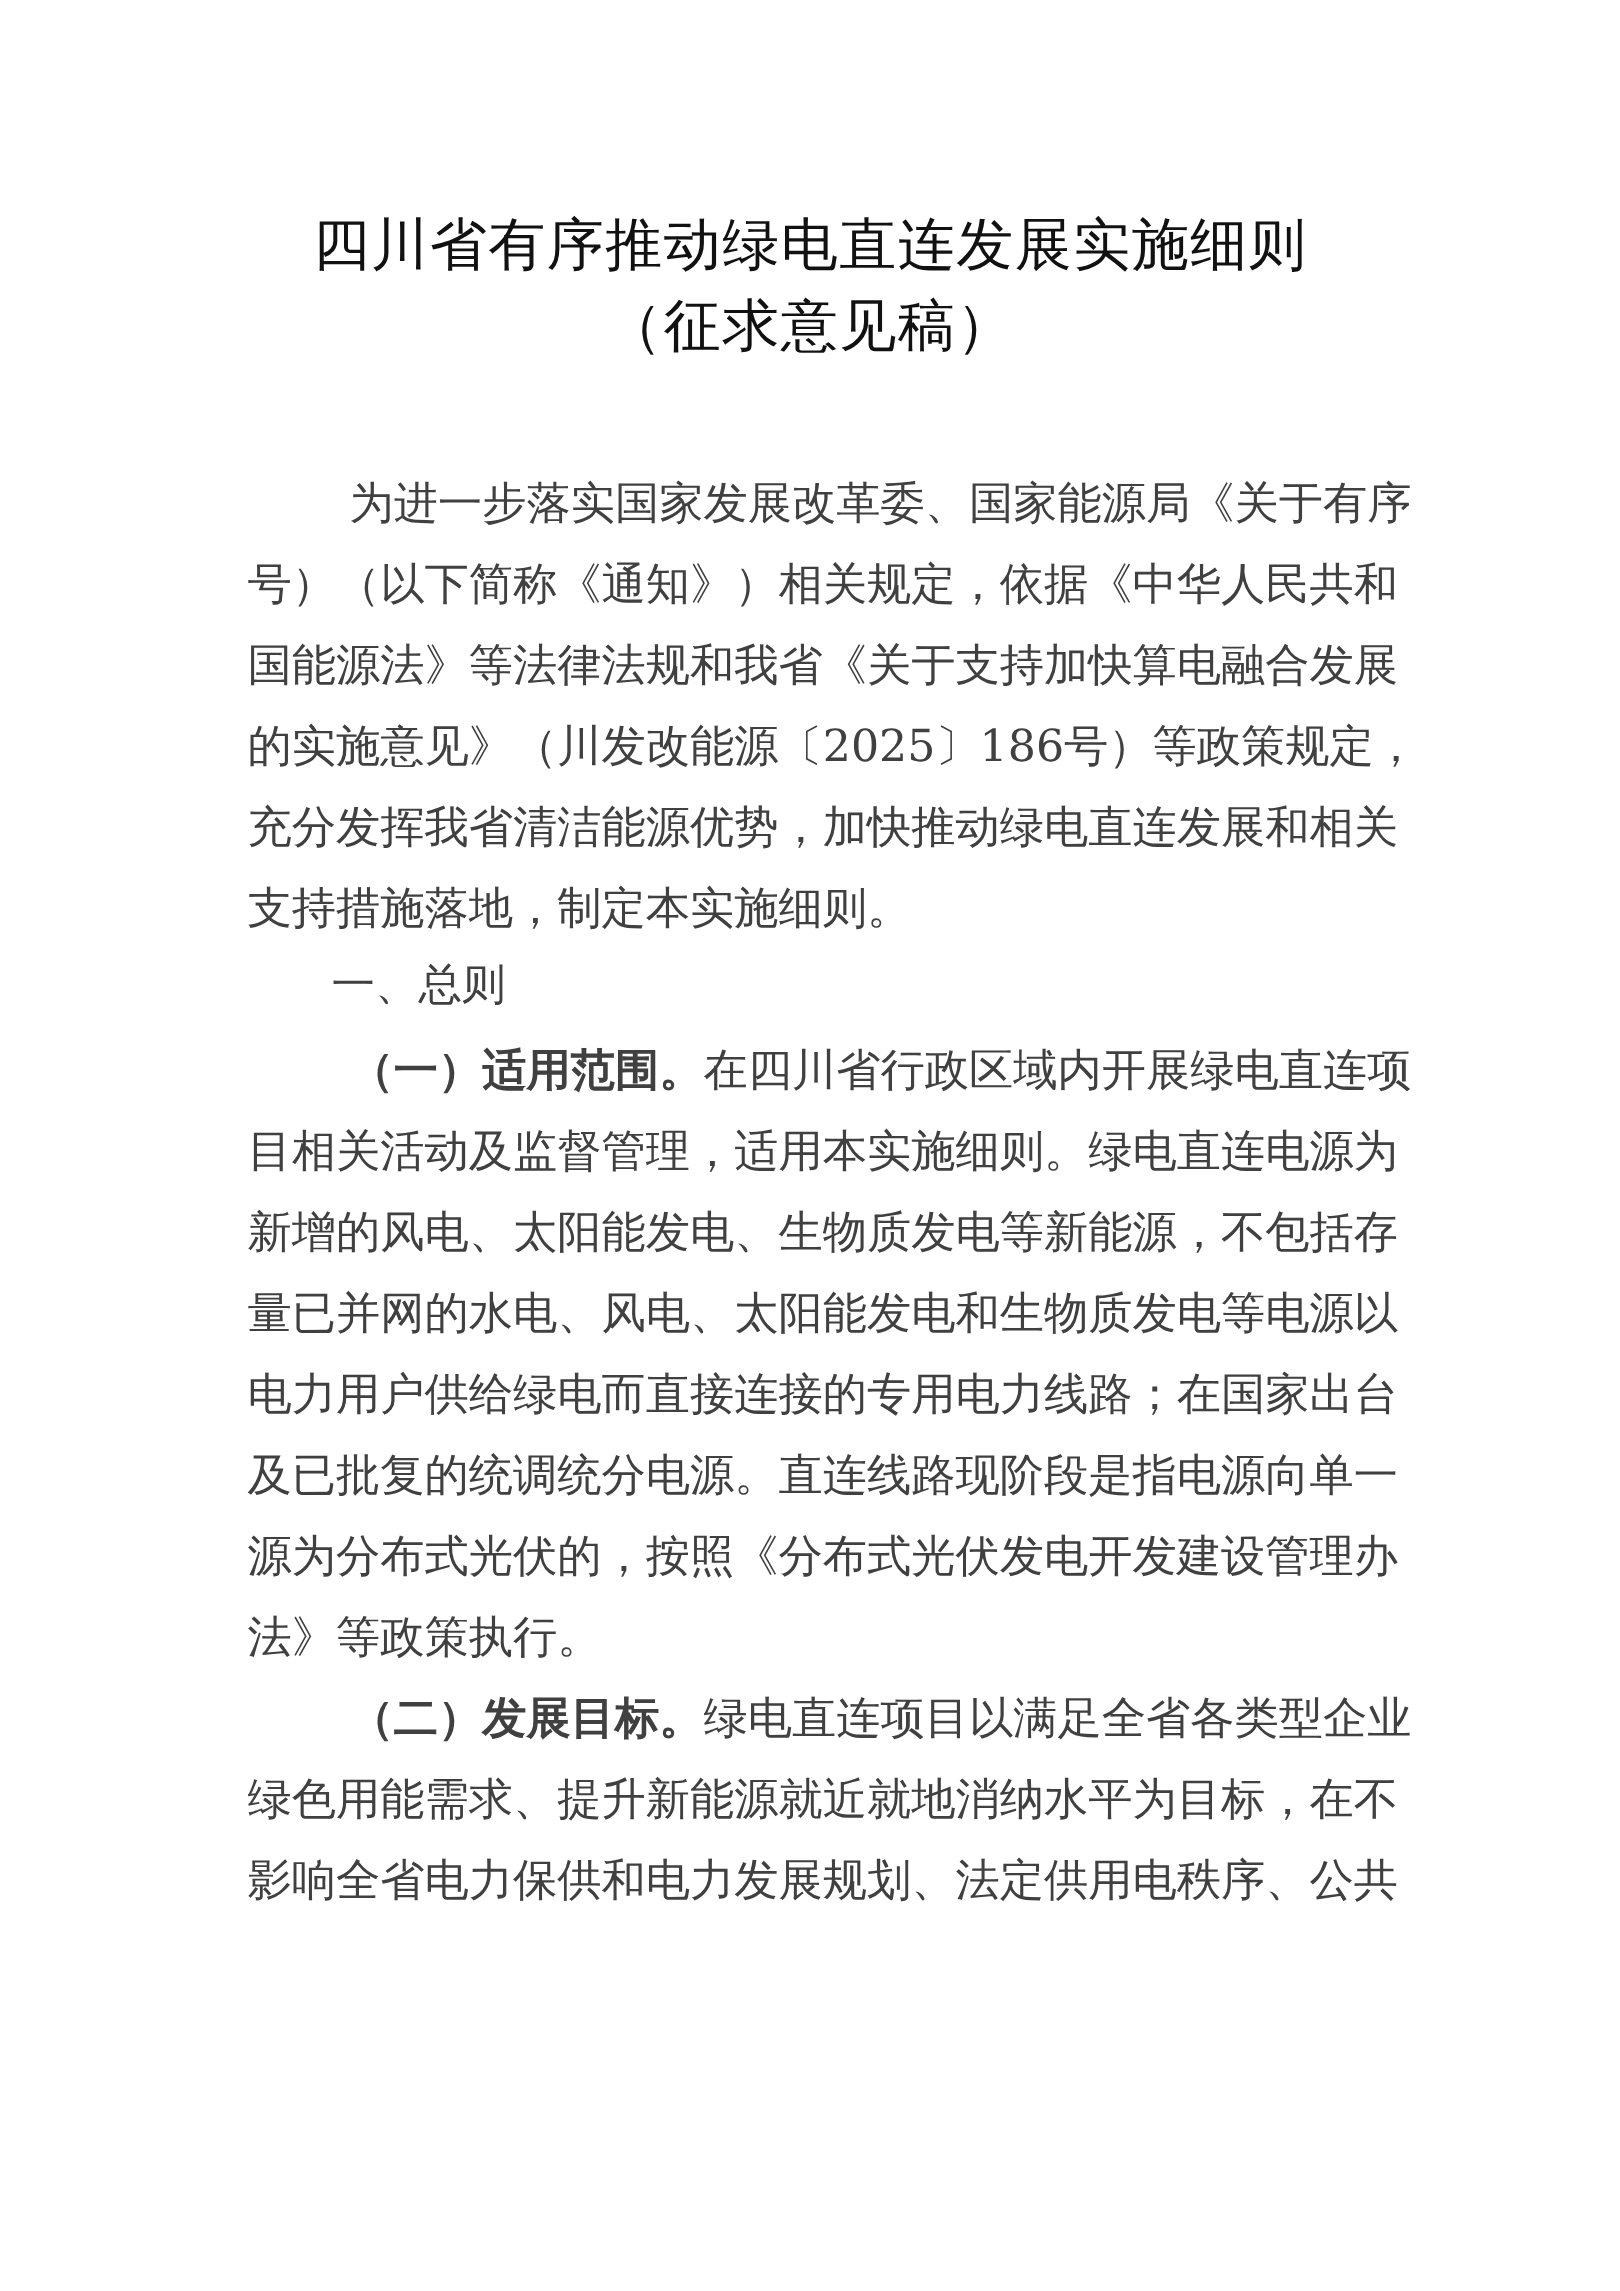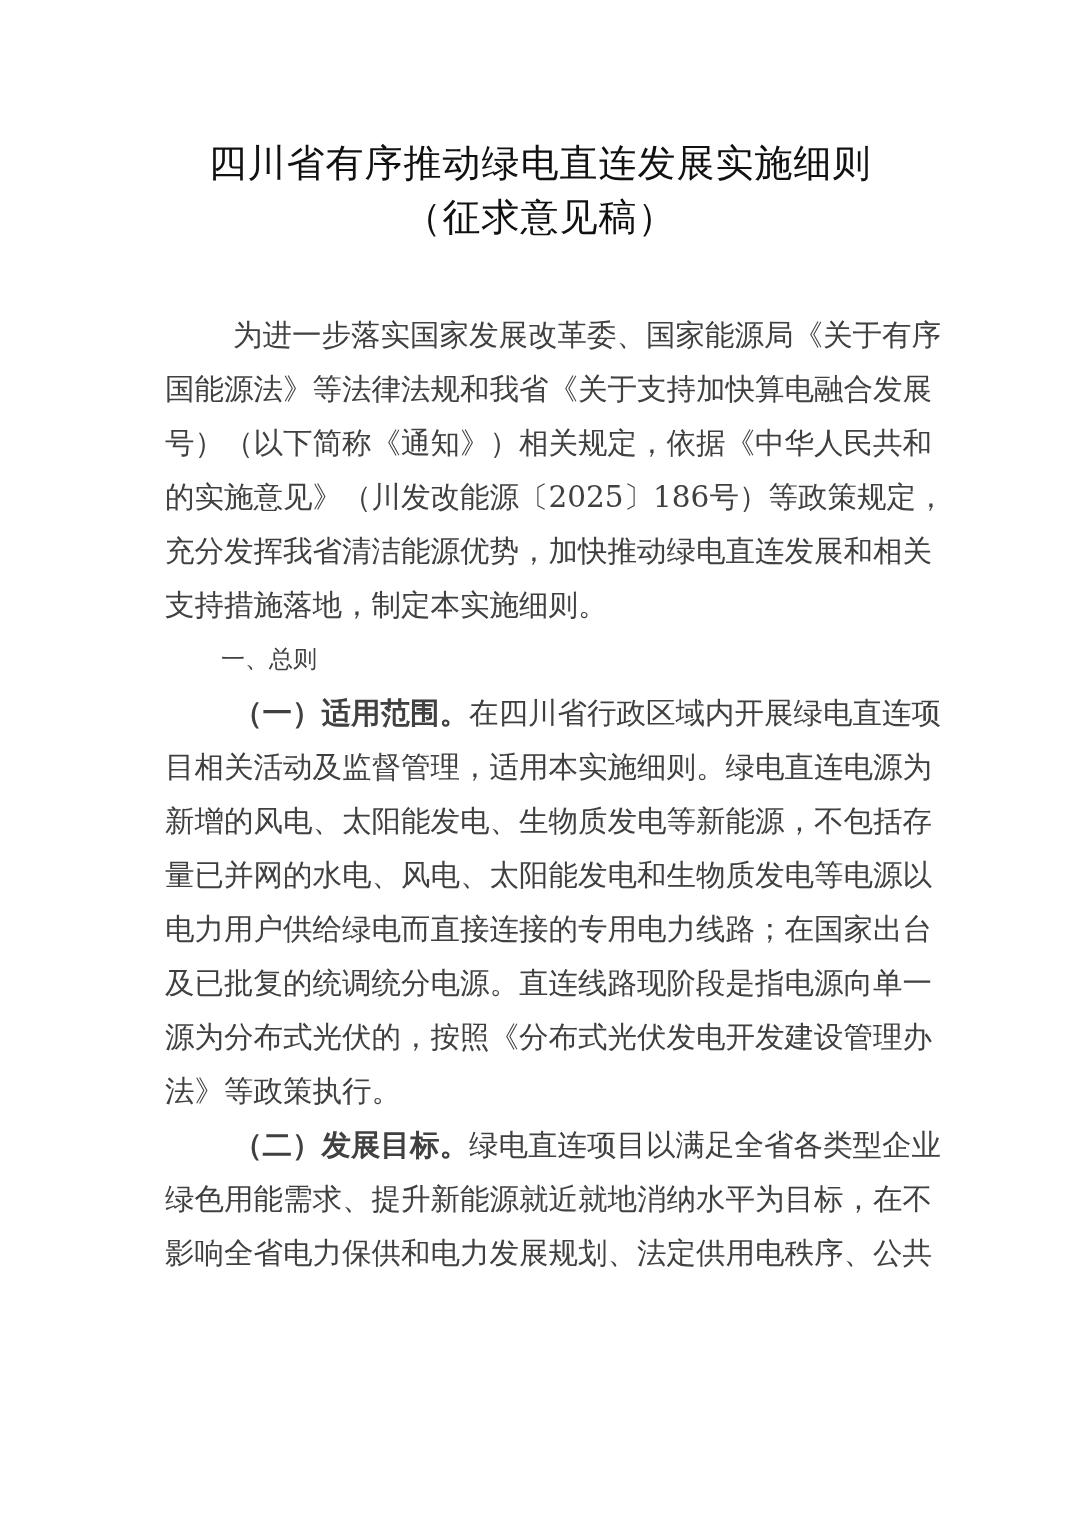--- a/index.html
+++ b/index.html
@@ -52,43 +52,43 @@
       text-align: justify;
       text-align-last: justify;
     }
     .line.last {
       text-align-last: left;
     }
     .indent {
       padding-left: 68px;
     }
     .heading {
-      font-family: Liberation Sans, sans-serif;
-      font-size: 24px;
+      font-family: Liberation Mono, monospace;
+      font-size: 29px;
       padding-left: 56px;
       text-align-last: left;
     }
     .bold-lead {
       font-weight: bold;
       font-family: Liberation Serif, serif;
     }
   </style>
 </head>
 <body>
 
 <div class="page">
 
   <div class="title t1">四川省有序推动绿电直连发展实施细则</div>
   <div class="title t2">（征求意见稿）</div>
 
   <div class="body">
 
     <span class="line indent">为进一步落实国家发展改革委、国家能源局《关于有序</span>
+    <span class="line">号）（以下简称《通知》）相关规定，依据《中华人民共和</span>
     <span class="line">国能源法》等法律法规和我省《关于支持加快算电融合发展</span>
-    <span class="line">号）（以下简称《通知》）相关规定，依据《中华人民共和</span>
     <span class="line">的实施意见》（川发改能源〔2025〕186号）等政策规定，</span>
     <span class="line">充分发挥我省清洁能源优势，加快推动绿电直连发展和相关</span>
     <span class="line last">支持措施落地，制定本实施细则。</span>
 
     <span class="line heading">一、总则</span>
 
     <span class="line indent"><span class="bold-lead">（一）适用范围。</span><span>在四川省行政区域内开展绿电直连项</span></span>
     <span class="line">目相关活动及监督管理，适用本实施细则。绿电直连电源为</span>
     <span class="line">新增的风电、太阳能发电、生物质发电等新能源，不包括存</span>
     <span class="line">量已并网的水电、风电、太阳能发电和生物质发电等电源以</span>

